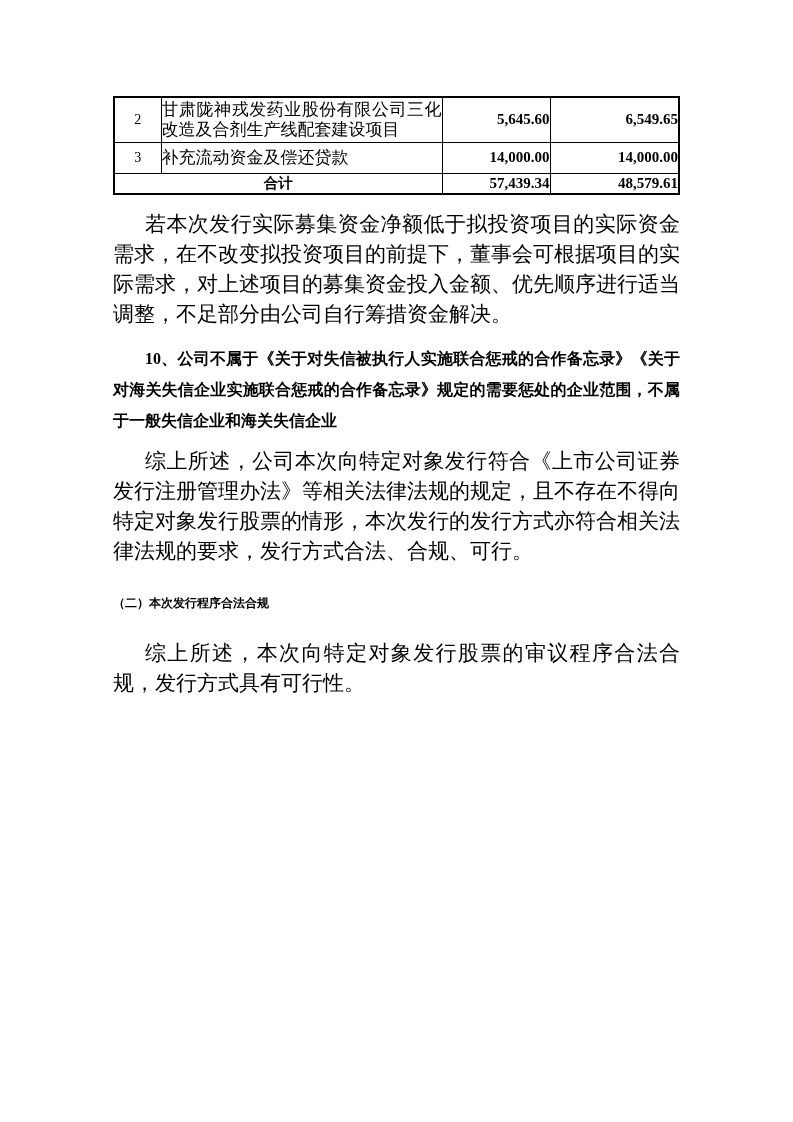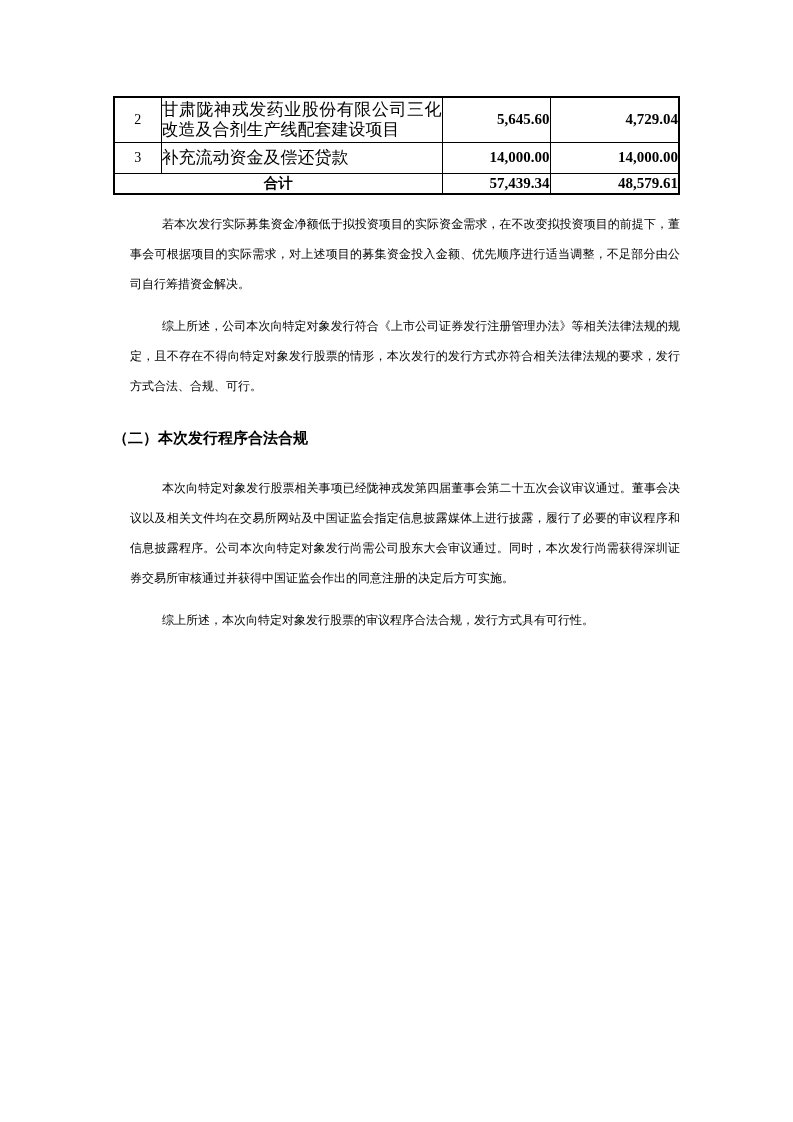--- a/index.html
+++ b/index.html
@@ -58,39 +58,39 @@
   tr.row-total { height: 15px; }
   tr.row-total td { font-weight: bold; }
   td.c-total {
     text-align: center;
     font-size: 14.5px;
     font-weight: bold;
   }
 
   
   p.body-para {
-    font-size: 12px;
+    font-size: 21px;
     line-height: 30px;
     text-align: justify;
     text-indent: 32px;
-    margin: 0 0 12px 17px;
+    margin: 0 0 12px 0;
   }
   p.first-after-table { margin-top: 14px; }
 
   .sub-heading {
     font-size: 16px;
     line-height: 31px;
     font-weight: bold;
     text-align: justify;
     text-indent: 32px;
     margin: 14px 0 10px 0;
   }
   .section-heading {
     font-family: "Liberation Sans", "DejaVu Sans", sans-serif;
-    font-size: 15px;
+    font-size: 12px;
     line-height: 30px;
     font-weight: bold;
     text-indent: 0;
     margin: 22px 0 20px 0;
   }
 </style>
 </head>
 <body>
 
 <div class="page">
@@ -101,43 +101,43 @@
         <col class="col-no">
         <col class="col-proj">
         <col class="col-amt1">
         <col class="col-amt2">
       </colgroup>
       <tbody>
         <tr class="row-main">
           <td class="c-no">2</td>
           <td class="c-project">甘肃陇神戎发药业股份有限公司三化改造及合剂生产线配套建设项目</td>
           <td class="c-num">5,645.60</td>
-          <td class="c-num">4,729.04</td>
+          <td class="c-num">6,549.65</td>
         </tr>
         <tr class="row-sub">
           <td class="c-no">3</td>
           <td class="c-project">补充流动资金及偿还贷款</td>
           <td class="c-num">14,000.00</td>
           <td class="c-num">14,000.00</td>
         </tr>
         <tr class="row-total">
           <td class="c-total" colspan="2">合计</td>
           <td class="c-num">57,439.34</td>
           <td class="c-num">48,579.61</td>
         </tr>
       </tbody>
     </table>
 
     <p class="body-para first-after-table">若本次发行实际募集资金净额低于拟投资项目的实际资金需求，在不改变拟投资项目的前提下，董事会可根据项目的实际需求，对上述项目的募集资金投入金额、优先顺序进行适当调整，不足部分由公司自行筹措资金解决。</p>
 
 
+    <div class="sub-heading">10、公司不属于《关于对失信被执行人实施联合惩戒的合作备忘录》《关于对海关失信企业实施联合惩戒的合作备忘录》规定的需要惩处的企业范围，不属于一般失信企业和海关失信企业</div>
 
 
     <p class="body-para">综上所述，公司本次向特定对象发行符合《上市公司证券发行注册管理办法》等相关法律法规的规定，且不存在不得向特定对象发行股票的情形，本次发行的发行方式亦符合相关法律法规的要求，发行方式合法、合规、可行。</p>
 
     <div class="sub-heading section-heading">（二）本次发行程序合法合规</div>
 
-    <p class="body-para">本次向特定对象发行股票相关事项已经陇神戎发第四届董事会第二十五次会议审议通过。董事会决议以及相关文件均在交易所网站及中国证监会指定信息披露媒体上进行披露，履行了必要的审议程序和信息披露程序。公司本次向特定对象发行尚需公司股东大会审议通过。同时，本次发行尚需获得深圳证券交易所审核通过并获得中国证监会作出的同意注册的决定后方可实施。</p>
 
     <p class="body-para">综上所述，本次向特定对象发行股票的审议程序合法合规，发行方式具有可行性。</p>
 
   </div>
 </div>
 
 </body></html>

